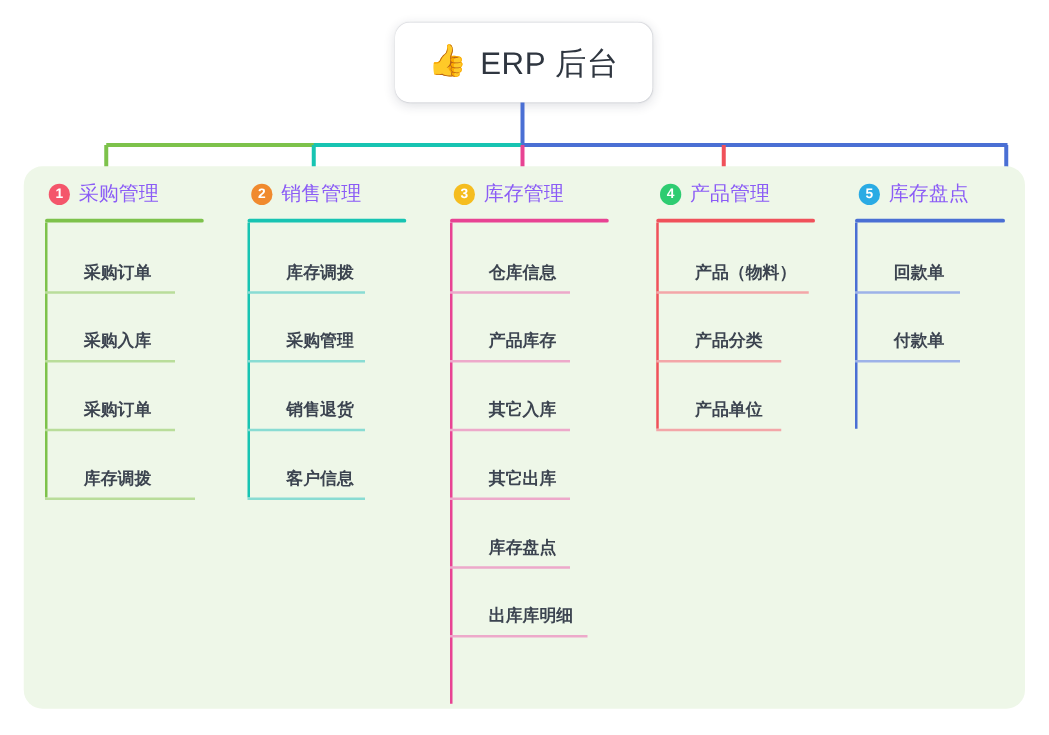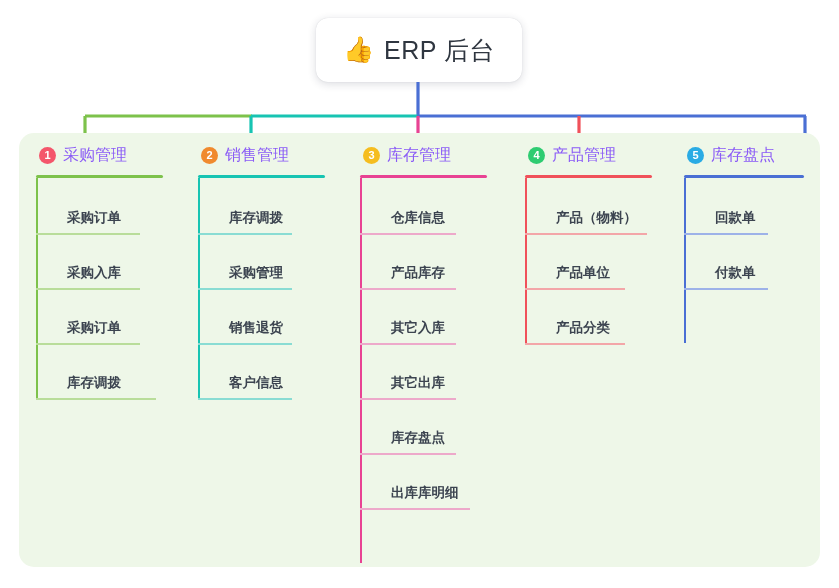--- a/index.html
+++ b/index.html
@@ -273,25 +273,25 @@
           <span class="col-title">产品管理</span>
           <div class="col-rule" style="background: rgb(240, 81, 90); width: 127px;"></div>
         </div>
         <div class="children">
           <div class="stem" style="background: rgb(240, 81, 90); height: 165px;"></div>
           <div class="leaf">
             <div class="leaf-label">产品（物料）</div>
             <div class="leaf-rule" style="background: rgb(243, 166, 168); width: 122px;"></div>
           </div>
           <div class="leaf">
+            <div class="leaf-label">产品分类</div>
+            <div class="leaf-rule" style="background: rgb(243, 166, 168); width: 100px;"></div>
+          </div>
+          <div class="leaf">
             <div class="leaf-label">产品单位</div>
-            <div class="leaf-rule" style="background: rgb(243, 166, 168); width: 100px;"></div>
-          </div>
-          <div class="leaf">
-            <div class="leaf-label">产品分类</div>
             <div class="leaf-rule" style="background: rgb(243, 166, 168); width: 100px;"></div>
           </div>
         </div>
       </div>
       <div class="column col-4">
         <div class="col-head">
           <span class="badge" style="background: rgb(42, 171, 228);">5</span>
           <span class="col-title">库存盘点</span>
           <div class="col-rule" style="background: rgb(74, 111, 212); width: 120px;"></div>
         </div>

